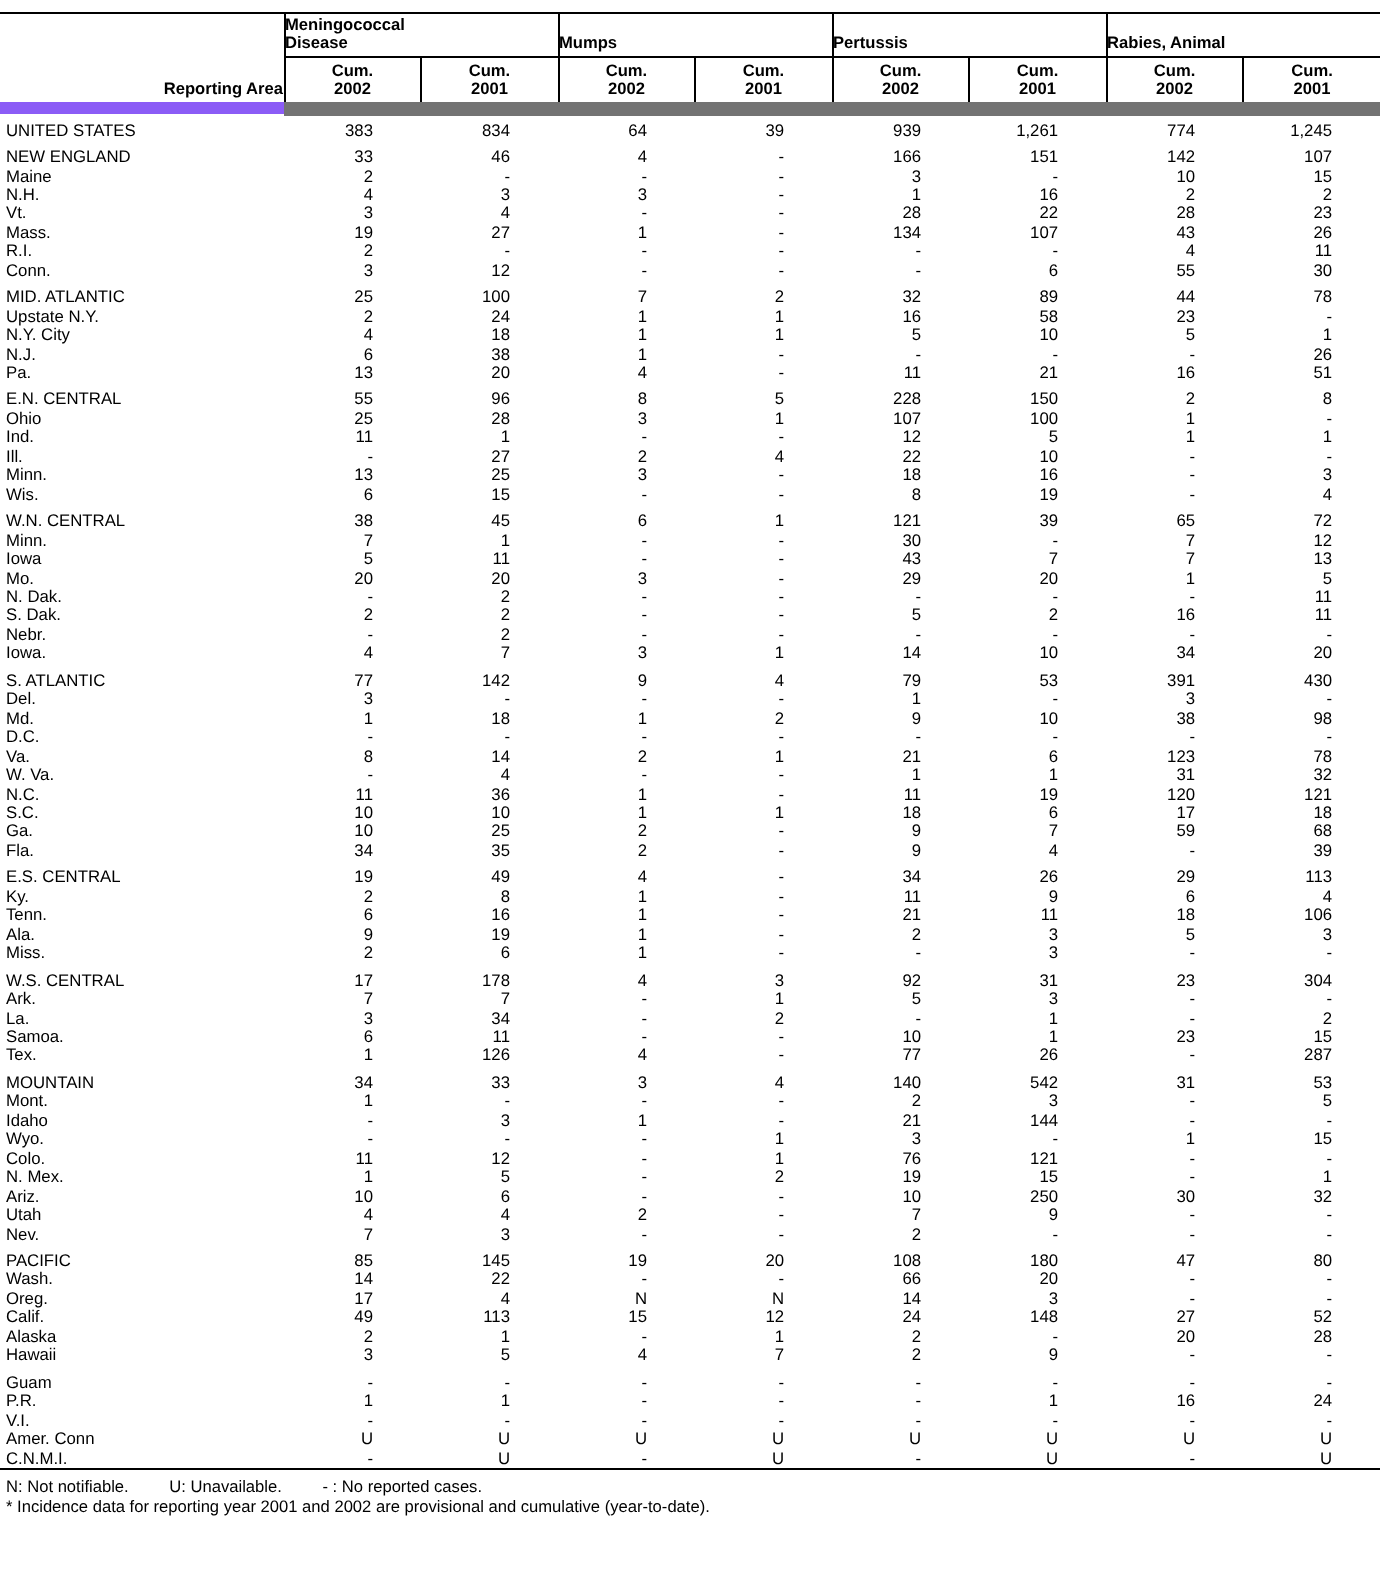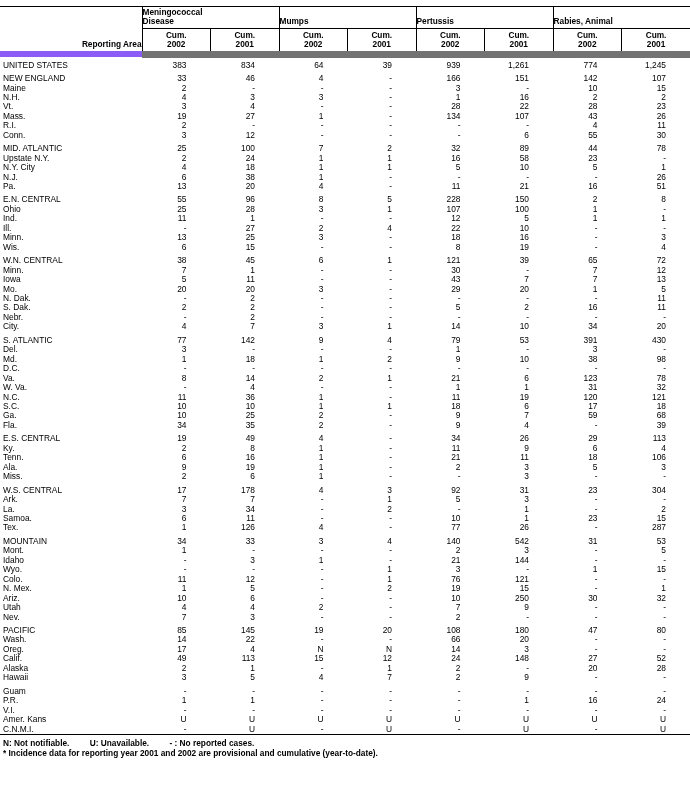--- a/index.html
+++ b/index.html
@@ -33,21 +33,21 @@
   }
   th.report {
     border-bottom:6px solid #8b5cf6; text-align:right;
     vertical-align:bottom; padding:0 0 2px 3px;
   }
   tbody td { font-size:8.4px; line-height:9.45px; padding:0; vertical-align:bottom; }
   td.area { text-align:left; padding-left:3px; white-space:nowrap; }
   td.val  { text-align:right; padding-right:24px; }
   tbody tr.gap td { padding-top:4px; }
   tbody tr:first-child td { padding-top:3px; }
-  .footnotes { font-size:8.3px; line-height:10.5px; padding-left:3px; margin-top:3px;font-weight:bold; }
+  .footnotes { font-size:8.3px; line-height:10.5px; padding-left:3px; margin-top:3px; }
   .fn-line1 span { margin-right:18px; }
   .fn-line1 span:last-child { margin-right:0; }
 </style>
 </head>
 <body>
 
 <div class="page">
 
 
   <table>
@@ -371,21 +371,21 @@
           <td class="val">-</td>
           <td class="val">2</td>
           <td class="val">-</td>
           <td class="val">-</td>
           <td class="val">-</td>
           <td class="val">-</td>
           <td class="val">-</td>
           <td class="val">-</td>
         </tr>
         <tr>
-          <td class="area">City.</td>
+          <td class="area">Iowa.</td>
           <td class="val">4</td>
           <td class="val">7</td>
           <td class="val">3</td>
           <td class="val">1</td>
           <td class="val">14</td>
           <td class="val">10</td>
           <td class="val">34</td>
           <td class="val">20</td>
         </tr>
         <tr class="gap">
@@ -800,21 +800,21 @@
           <td class="val">-</td>
           <td class="val">-</td>
           <td class="val">-</td>
           <td class="val">-</td>
           <td class="val">-</td>
           <td class="val">-</td>
           <td class="val">-</td>
           <td class="val">-</td>
         </tr>
         <tr>
-          <td class="area">Amer. Kans</td>
+          <td class="area">Amer. Conn</td>
           <td class="val">U</td>
           <td class="val">U</td>
           <td class="val">U</td>
           <td class="val">U</td>
           <td class="val">U</td>
           <td class="val">U</td>
           <td class="val">U</td>
           <td class="val">U</td>
         </tr>
         <tr>

